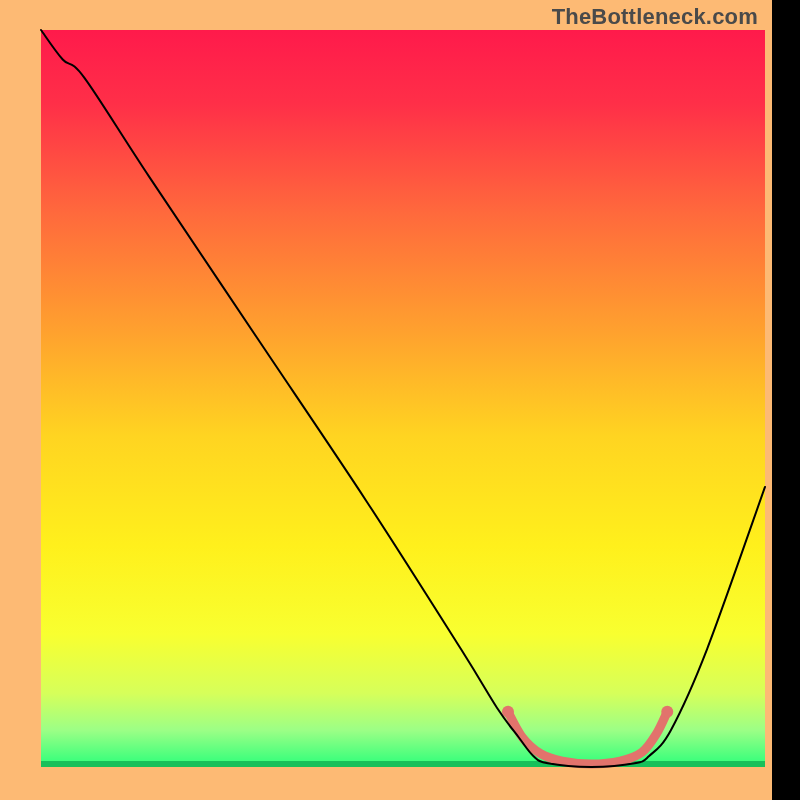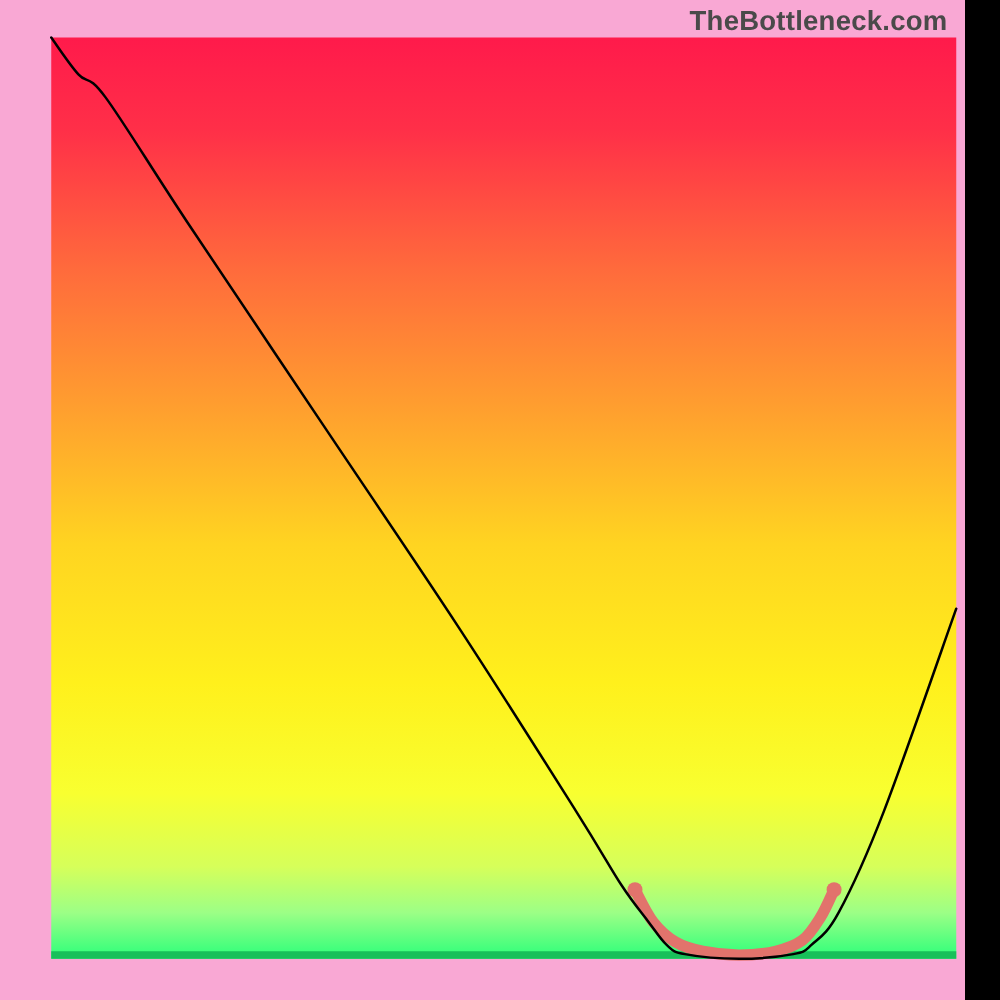--- a/index.html
+++ b/index.html
@@ -8,21 +8,21 @@
     width: 800px;
     height: 800px;
     background: #000;
     font-family: Arial, Helvetica, sans-serif;
     overflow: hidden;
   }
   .frame {
     position: relative;
     width: 772px;
     height: 800px;
-    background: #f9a8d4;
+    background: #fdba74;
   }
   .watermark {
     position: absolute;
     top: 4px;
     right: 14px;
     color: #4a4a4a;
     font-size: 22px;
     font-weight: 600;
     letter-spacing: 0.2px;
     z-index: 10;

